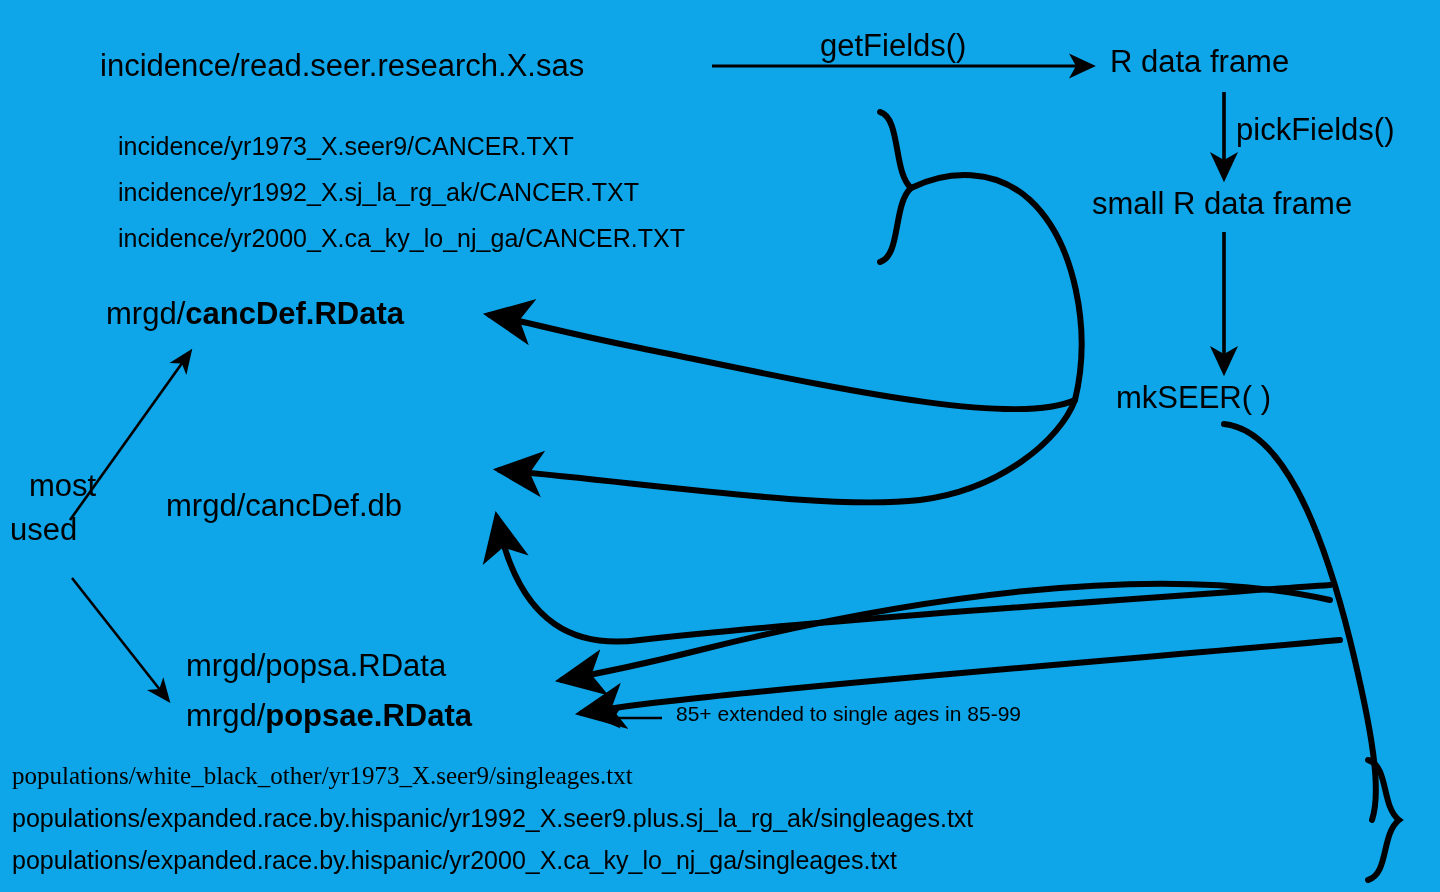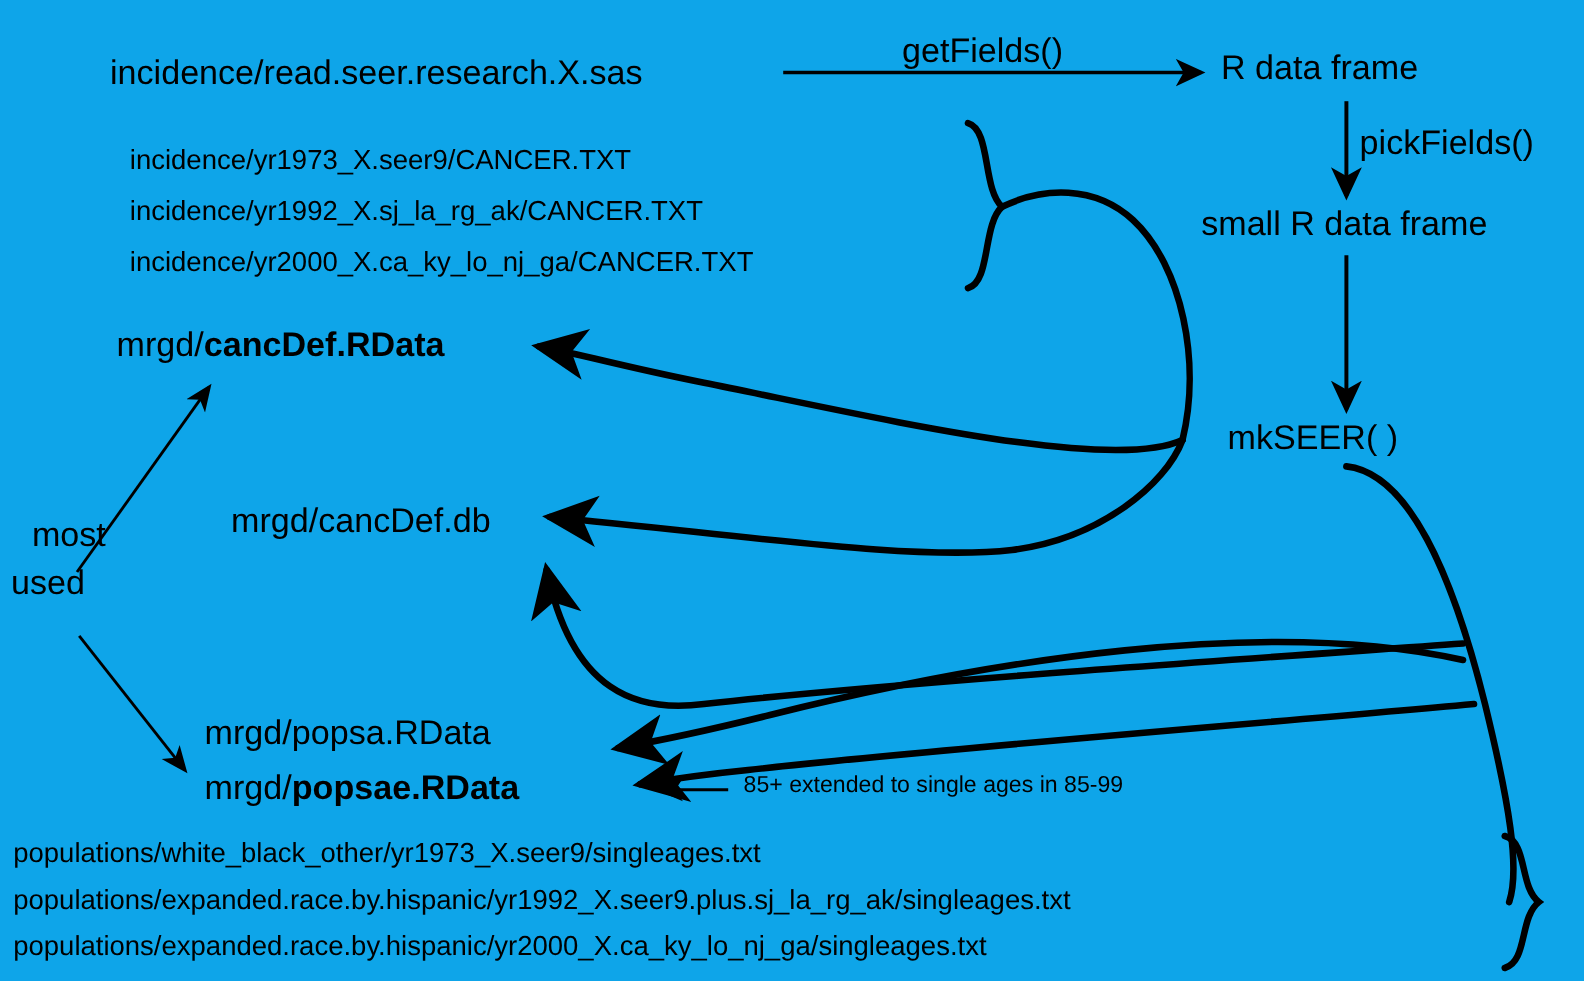--- a/index.html
+++ b/index.html
@@ -105,27 +105,27 @@
   <div class="lbl t-small" style="left:118px; top:178px;">incidence/yr1992_X.sj_la_rg_ak/CANCER.TXT</div>
   <div class="lbl t-small" style="left:118px; top:224px;">incidence/yr2000_X.ca_ky_lo_nj_ga/CANCER.TXT</div>
 
   <div class="lbl t-big" style="left:106px; top:296px;">
     <span>mrgd/</span><span class="bold">cancDef.RData</span>
   </div>
 
   <div class="lbl t-big" style="left:10px; top:468px;margin-left:19px;">most</div>
   <div class="lbl t-big" style="left:10px; top:512px;">used</div>
 
-  <div class="lbl t-big" style="left:166px; top:456px;margin-left:44px;">mrgd/cancDef.db</div>
+  <div class="lbl t-big" style="left:166px; top:488px;">mrgd/cancDef.db</div>
 
   <div class="lbl t-big" style="left:186px; top:648px;">mrgd/popsa.RData</div>
 
   <div class="lbl t-big" style="left:186px; top:698px;">
     <span>mrgd/</span><span class="bold">popsae.RData</span>
   </div>
 
   <div class="lbl t-mid" style="left:676px; top:702px;">85+ extended to single ages in 85-99</div>
 
-  <div class="lbl t-small" style="left:12px; top:762px;">populations/white_black_other/yr1973_X.seer9/singleages.txt</div>
+  <div class="lbl t-small" style="left:12px; top:762px;font-family:Liberation Serif, serif;">populations/white_black_other/yr1973_X.seer9/singleages.txt</div>
   <div class="lbl t-small" style="left:12px; top:804px;">populations/expanded.race.by.hispanic/yr1992_X.seer9.plus.sj_la_rg_ak/singleages.txt</div>
   <div class="lbl t-small" style="left:12px; top:846px;text-align:center;">populations/expanded.race.by.hispanic/yr2000_X.ca_ky_lo_nj_ga/singleages.txt</div>
 
 </div>
 
 </body></html>

